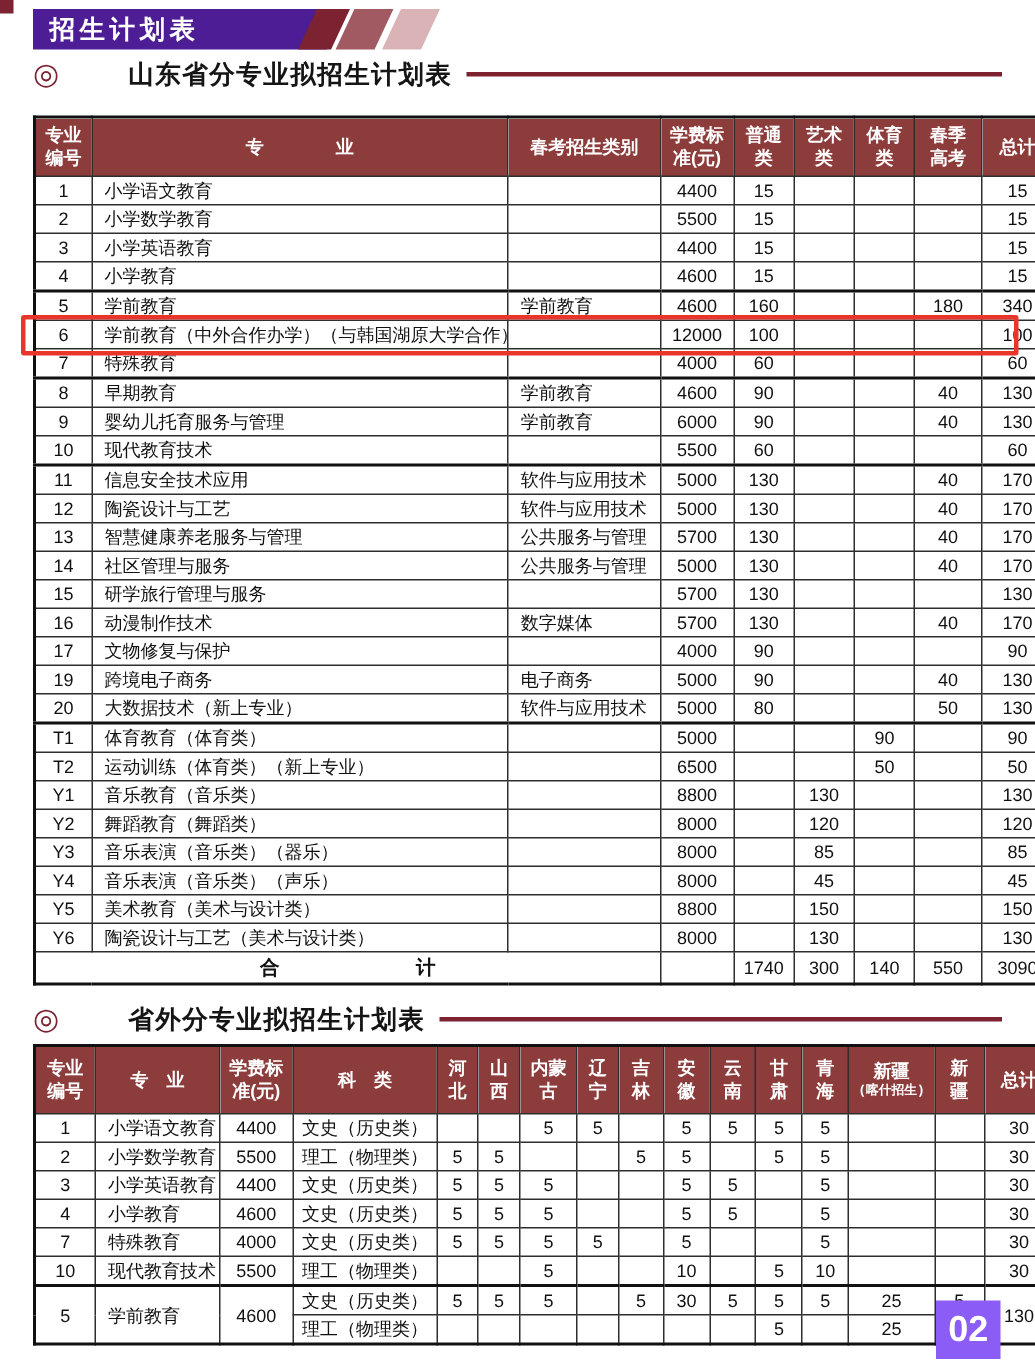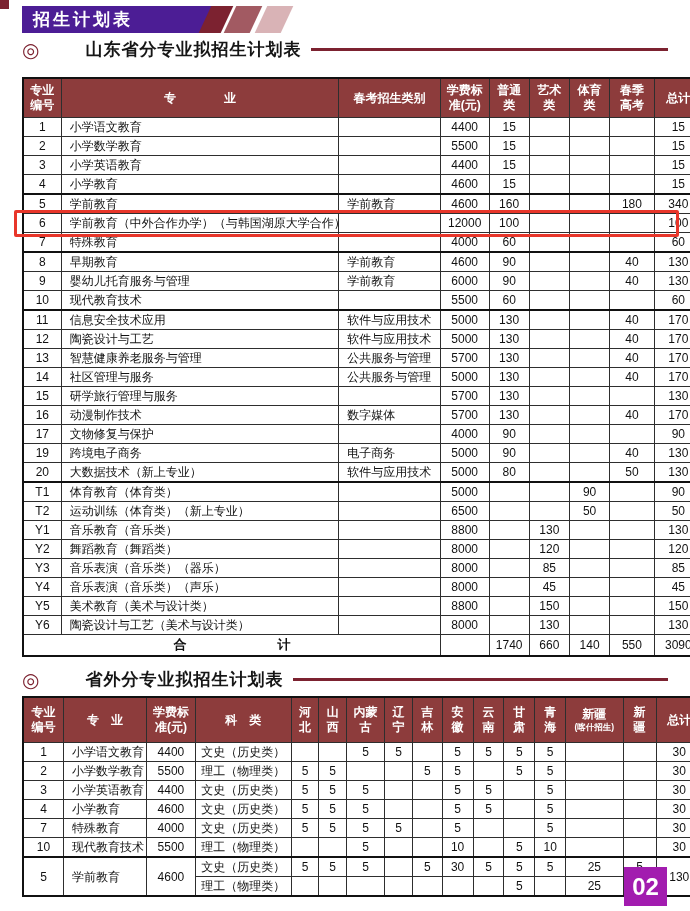--- a/index.html
+++ b/index.html
@@ -22,35 +22,35 @@
   .sh-text{font-size:17px;font-weight:bold;letter-spacing:1px;color:#151515;white-space:nowrap;padding-left:42px;}
   .rule{flex:1;height:3px;background:#7c2230;margin-left:10px;}
   
   table{border-collapse:collapse;table-layout:fixed;margin-left:22px;width:682px;}
   .t1{margin-top:16px;}
   .t2{margin-top:5px;}
   th,td{border:1px solid #2e2e2e;padding:0 2px;text-align:center;overflow:hidden;}
   table{border:2px solid #111;}
   th{background:#8d3c3c;color:#fff;font-size:12px;font-weight:bold;line-height:1.25;}
   th div{line-height:1.25;}
-  th .small{font-size:8.5px;font-weight:bold;}
+  th .small{font-size:8.5px;font-weight:bold;font-family:Liberation Mono, monospace;}
   td{font-size:12px;background:#fff;}
   .t1 td{height:18px;line-height:18px;}
   .t1 th{height:38px;}
   .t2 td{height:18px;line-height:18px;}
   .t2 th{height:44px;}
   td.left{text-align:left;padding-left:8px;white-space:nowrap;}
   tr.group-start td{border-top:2px solid #111;}
   tr.footer-row td, tr.footer-row th.flabel{border-top:1px solid #2e2e2e;}
   th.flabel{background:#fff;color:#111;font-weight:bold;font-size:13px;height:20px;line-height:20px;white-space:pre;}
   
   .highlight-box{position:absolute;border:3px solid #e8362a;border-radius:2px;pointer-events:none;
                  left:14px;width:659px;top:0;height:0;}
   
-  .page-badge{position:absolute;right:23px;top:867px;width:43px;height:39px;background:#a21caf;
+  .page-badge{position:absolute;right:23px;top:867px;width:43px;height:39px;background:#8b5cf6;
               color:#fff;font-size:24px;font-weight:bold;display:flex;align-items:center;justify-content:center;}
 </style>
 </head>
 <body>
 
 <div class="page">
   <div class="corner-square"></div>
 
   <div class="banner">
     <span class="banner-text">招生计划表</span>
@@ -900,21 +900,21 @@
         </tr>
         <tr class="footer-row">
           <th class="flabel" colspan="3"><div>合　　　　　　　计</div></th>
           <td>
             <div></div>
           </td>
           <td>
             <div>1740</div>
           </td>
           <td>
-            <div>660</div>
+            <div>300</div>
           </td>
           <td>
             <div>140</div>
           </td>
           <td>
             <div>550</div>
           </td>
           <td>
             <div>3090</div>
           </td>

